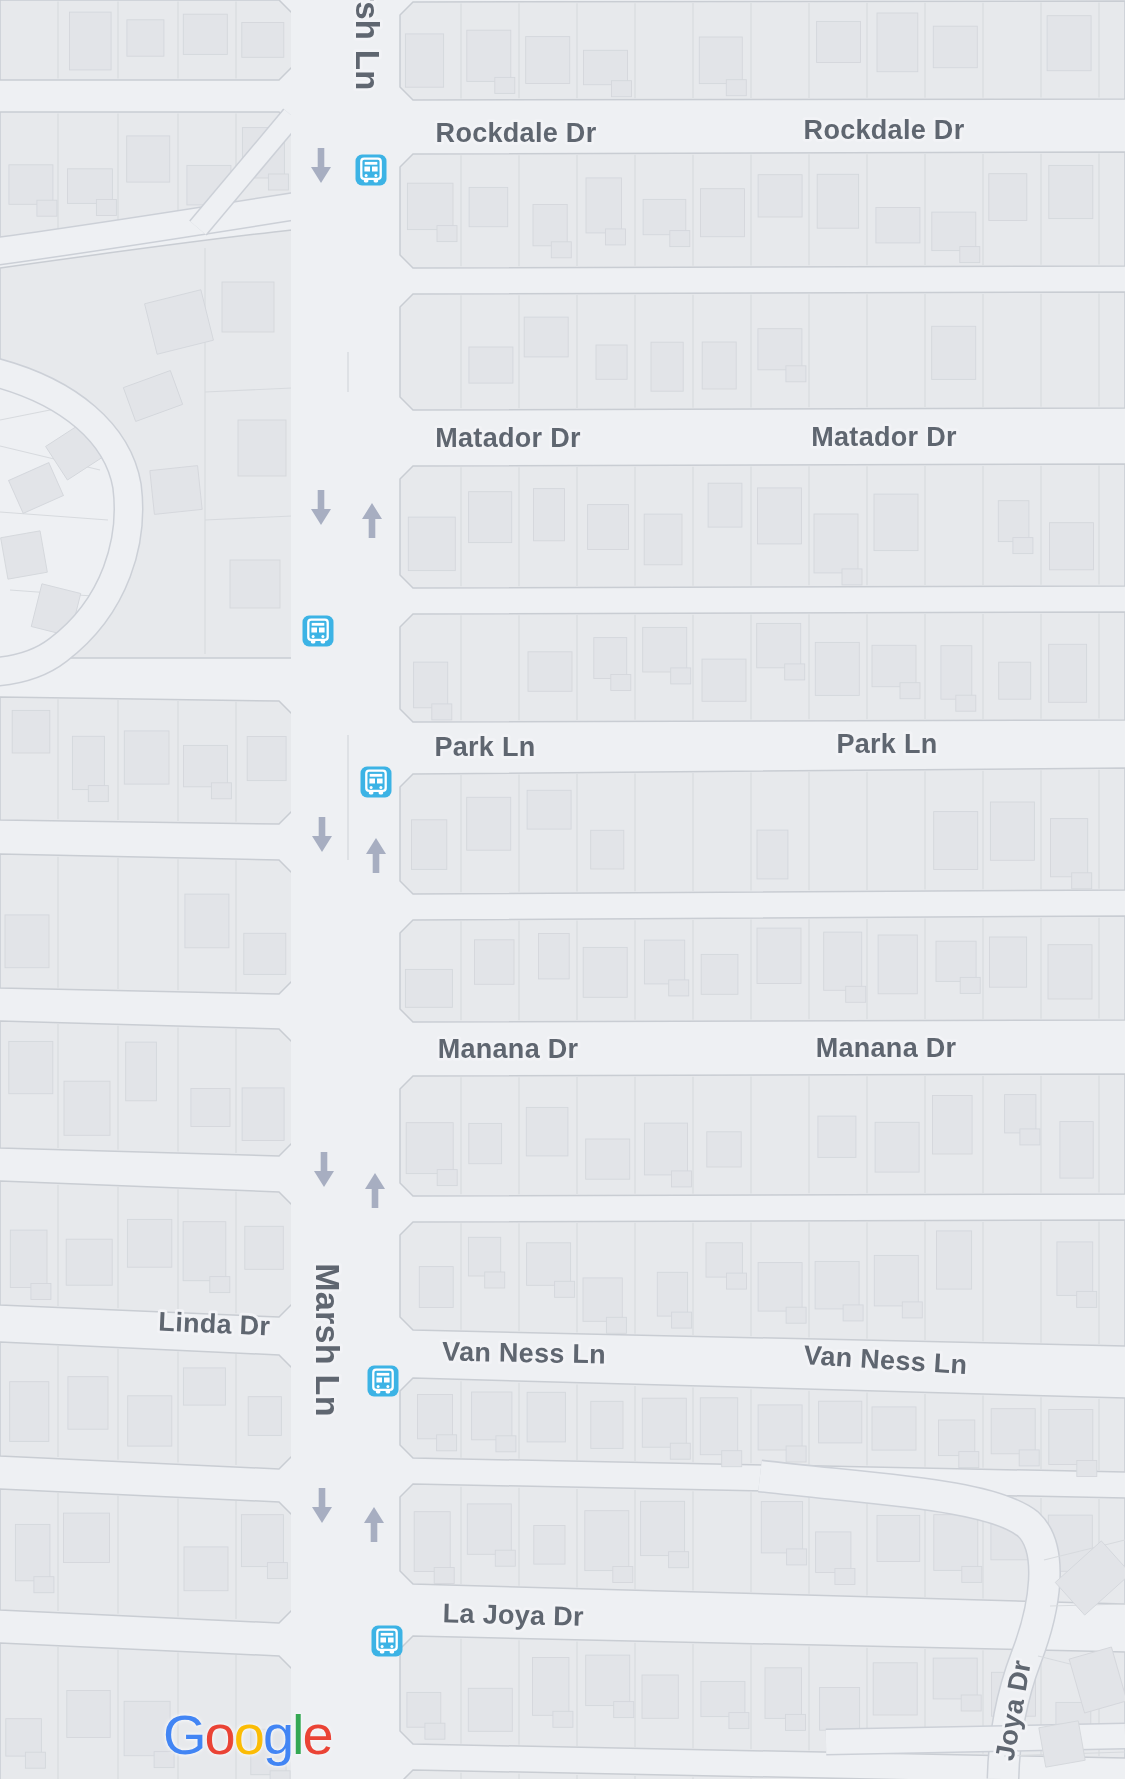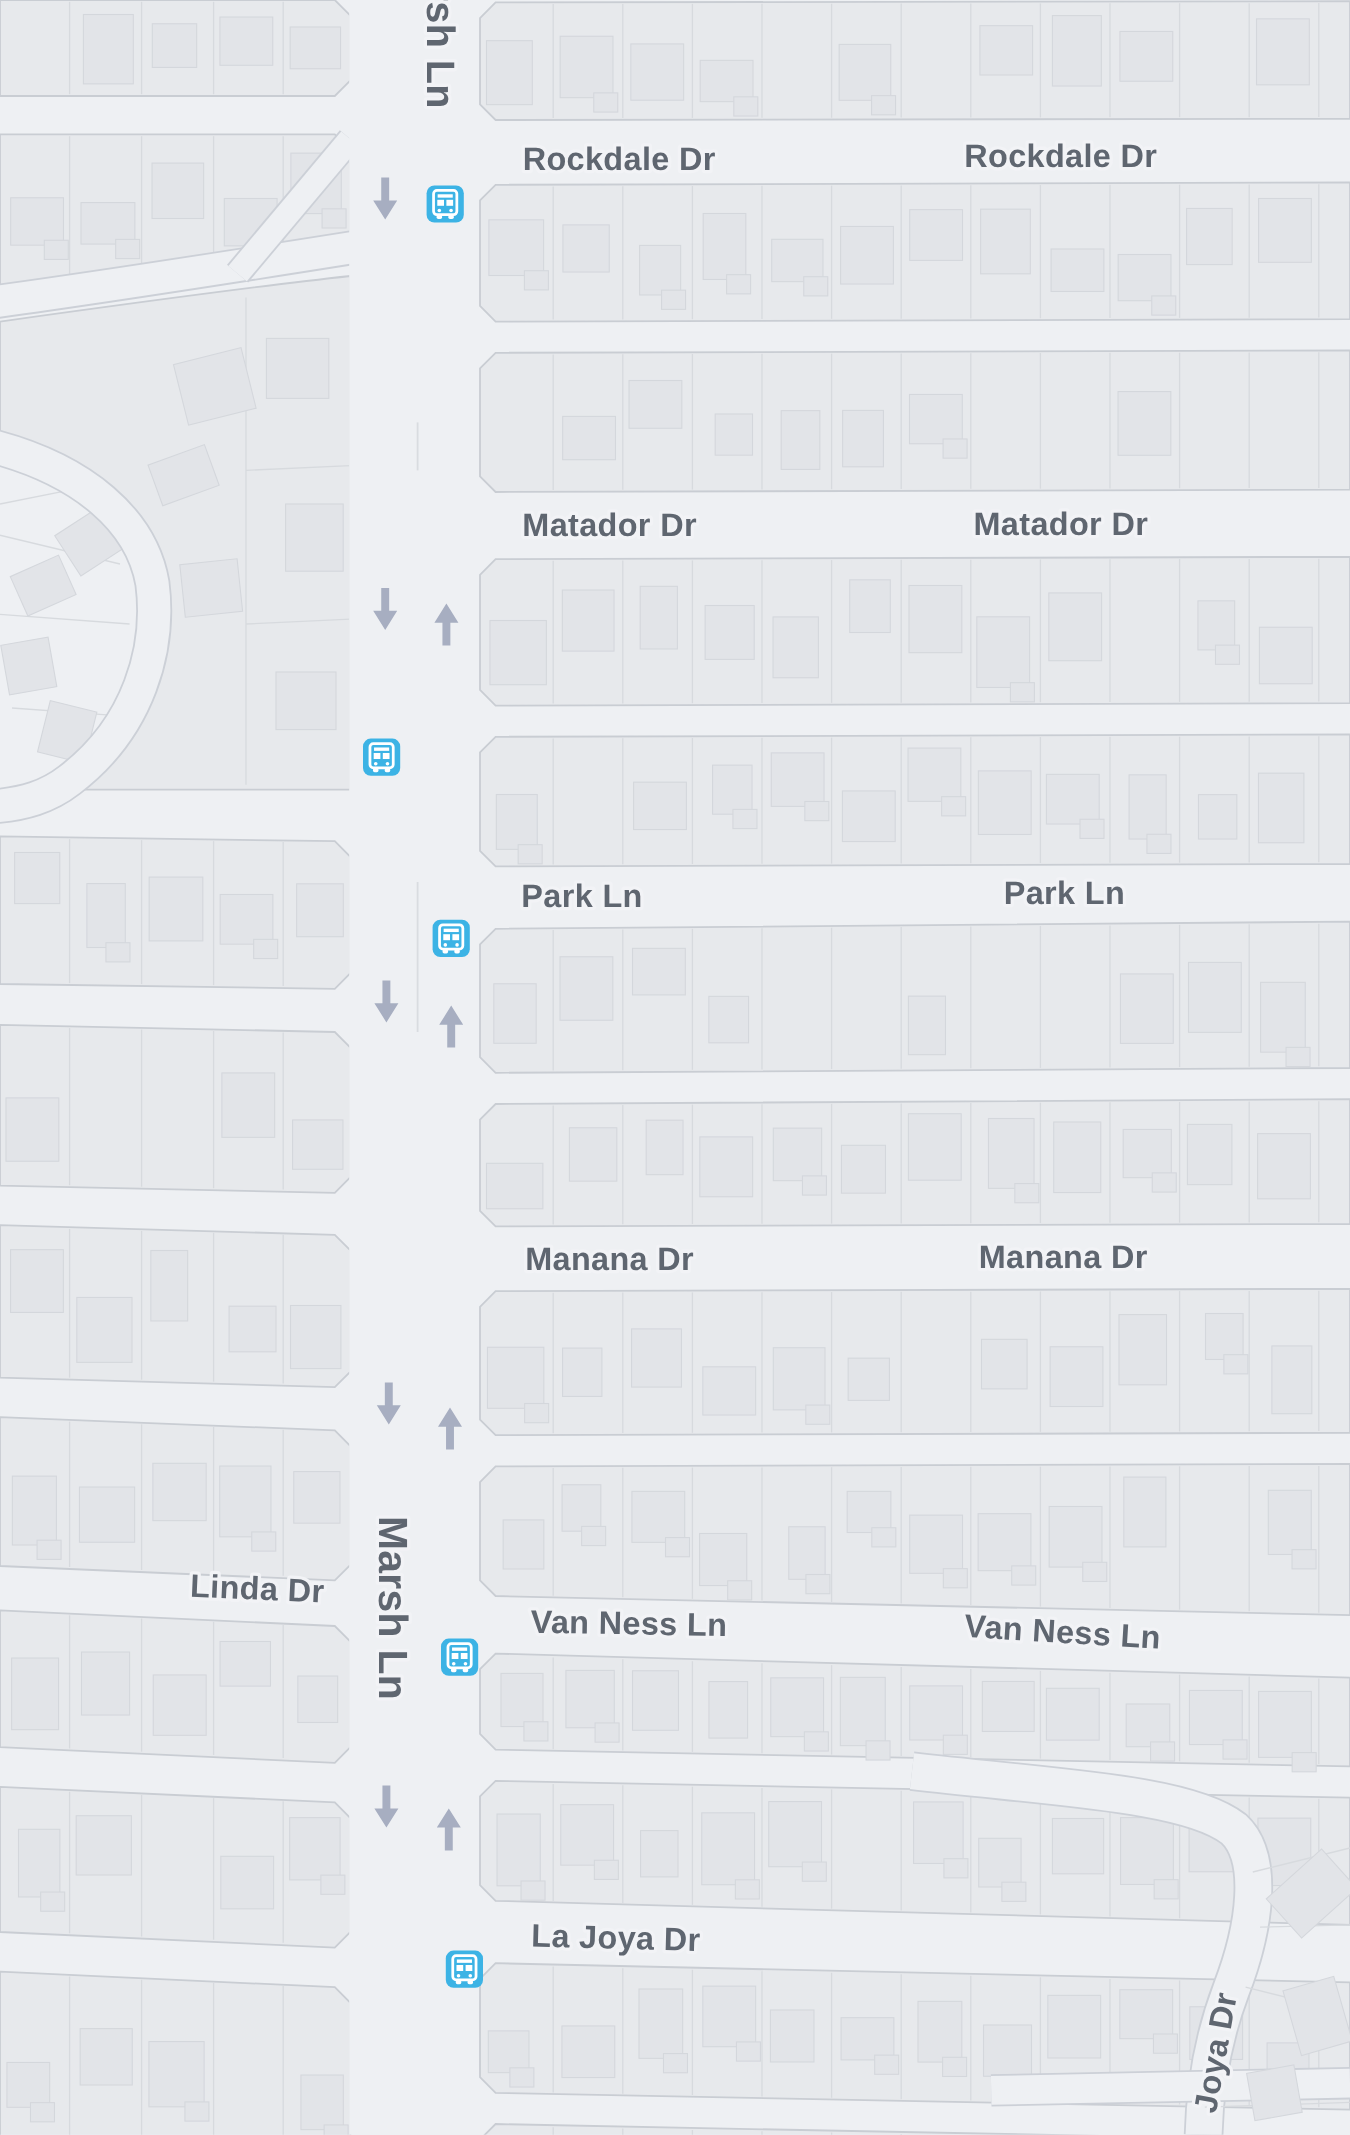--- a/index.html
+++ b/index.html
@@ -612,13 +612,14 @@
       <text class="street-label" transform="translate(887,753) rotate(0)" text-anchor="middle" font-size="27" fill="#5f6670">Park Ln</text>
       <text class="street-label" transform="translate(508,1058) rotate(0)" text-anchor="middle" font-size="27" fill="#5f6670">Manana Dr</text>
       <text class="street-label" transform="translate(886,1057) rotate(0)" text-anchor="middle" font-size="27" fill="#5f6670">Manana Dr</text>
       <text class="street-label" transform="translate(214,1333) rotate(2.5)" text-anchor="middle" font-size="27" fill="#5f6670">Linda Dr</text>
       <text class="street-label" transform="translate(316,1340) rotate(90)" text-anchor="middle" font-size="34" fill="#5f6670">Marsh Ln</text>
       <text class="street-label" transform="translate(524,1362) rotate(1)" text-anchor="middle" font-size="27" fill="#5f6670">Van Ness Ln</text>
       <text class="street-label" transform="translate(885,1369) rotate(3.5)" text-anchor="middle" font-size="27" fill="#5f6670">Van Ness Ln</text>
       <text class="street-label" transform="translate(513,1624) rotate(1.5)" text-anchor="middle" font-size="27" fill="#5f6670">La Joya Dr</text>
       <text class="street-label" transform="translate(1022,1712) rotate(-80)" text-anchor="middle" font-size="27" fill="#5f6670">Joya Dr</text>
     </svg>
+  <div id="google-logo"><span style="color: rgb(66, 133, 244);">G</span><span style="color: rgb(234, 67, 53);">o</span><span style="color: rgb(251, 188, 5);">o</span><span style="color: rgb(66, 133, 244);">g</span><span style="color: rgb(52, 168, 83);">l</span><span style="color: rgb(234, 67, 53);">e</span></div>
 </div>
 
 </body></html>

